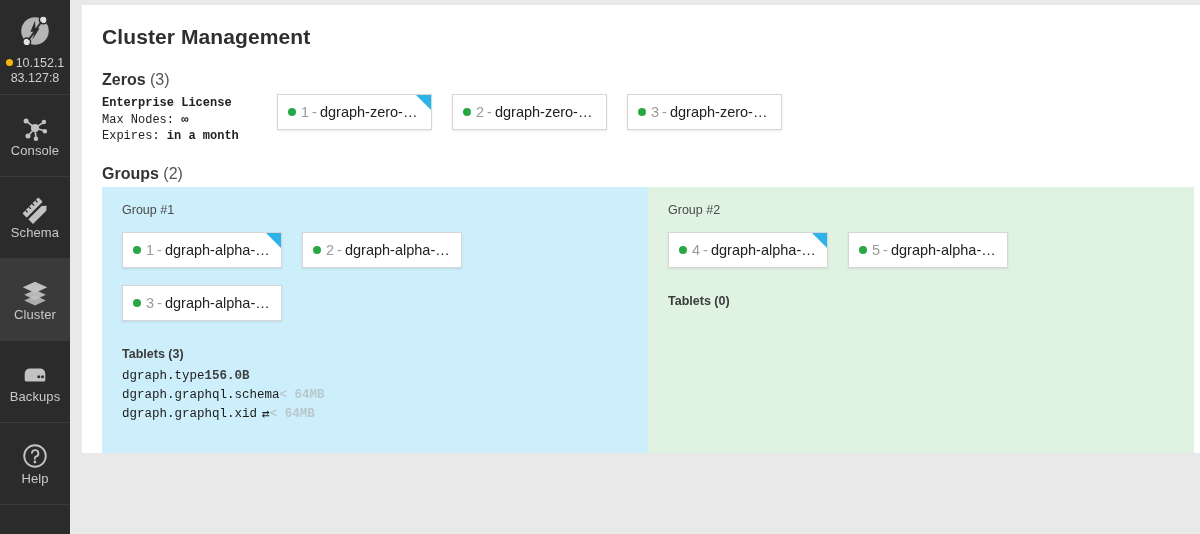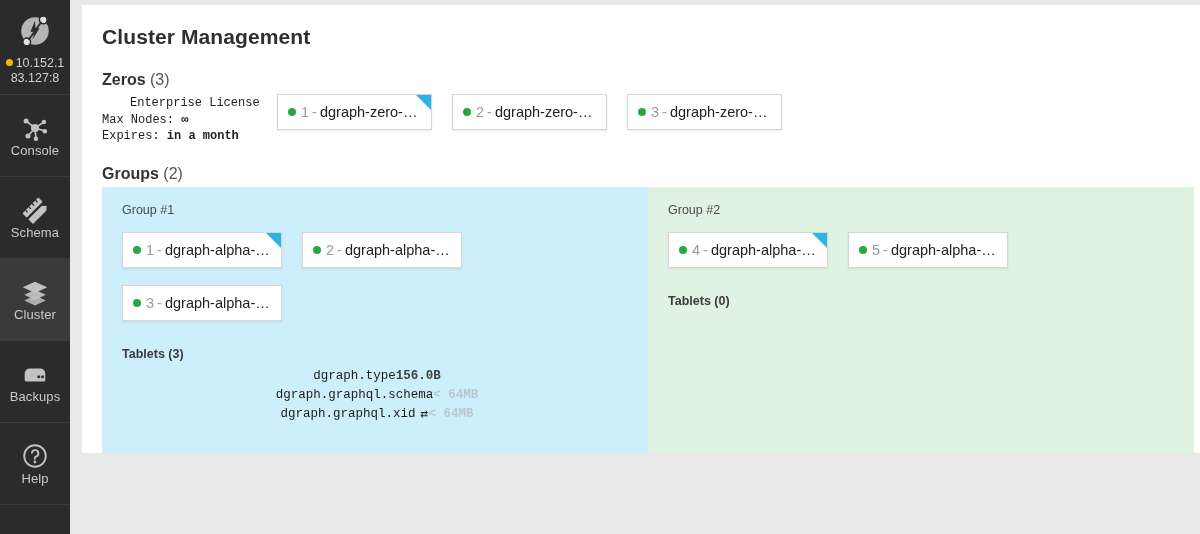--- a/index.html
+++ b/index.html
@@ -112,21 +112,21 @@
   }
   .license {
     width: 175px;
     flex: 0 0 175px;
     font-family: "Liberation Mono", monospace;
     font-size: 12px;
     line-height: 16.5px;
     color: #222;
     padding-top: 2px;
   }
-  .license .lic-title { font-weight: normal; margin-left: 28px; }
+  .license .lic-title { font-weight: bold; }
   .license b { font-weight: bold; }
 
   .node-cards {
     display: flex;
     flex-wrap: wrap;
     gap: 20px;
     padding-top: 1px;
   }
 
   .node-card {
@@ -192,21 +192,21 @@
   .tablets-head {
     font-size: 12.5px;
     font-weight: bold;
     color: #3b3b3b;
     margin-top: 26px;
     margin-bottom: 6px;
   }
   .tablet-list { width: 510px; }
   .tablet-row {
     display: flex;
-    justify-content: center;
+    justify-content: flex-start;
     align-items: center;
     font-family: "Liberation Mono", monospace;
     font-size: 12.5px;
     line-height: 19px;
     color: #1c1c1c;
   }
   .tablet-row .t-name { display: flex; align-items: center; gap: 5px; }
   .tablet-row .t-size { font-weight: bold; color: #404040; }
   .tablet-row.dim .t-size { color: #b9c8cf; font-weight: bold; }
   .swap-icon { font-size: 13px; color: #1c1c1c; }

